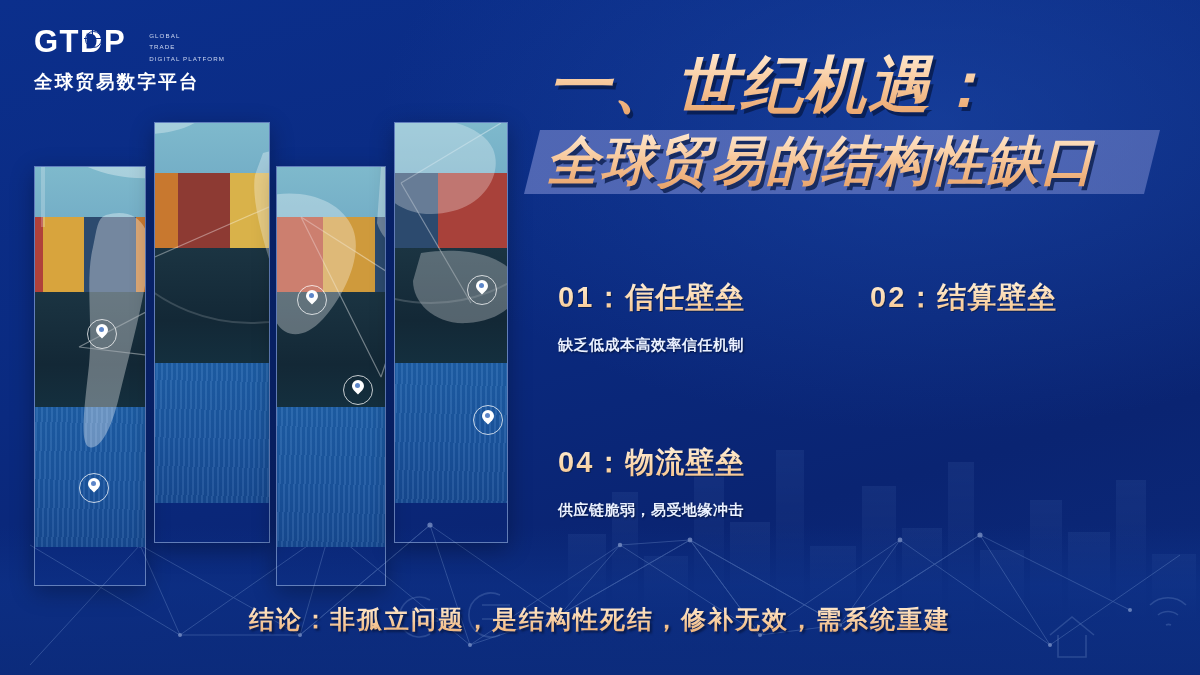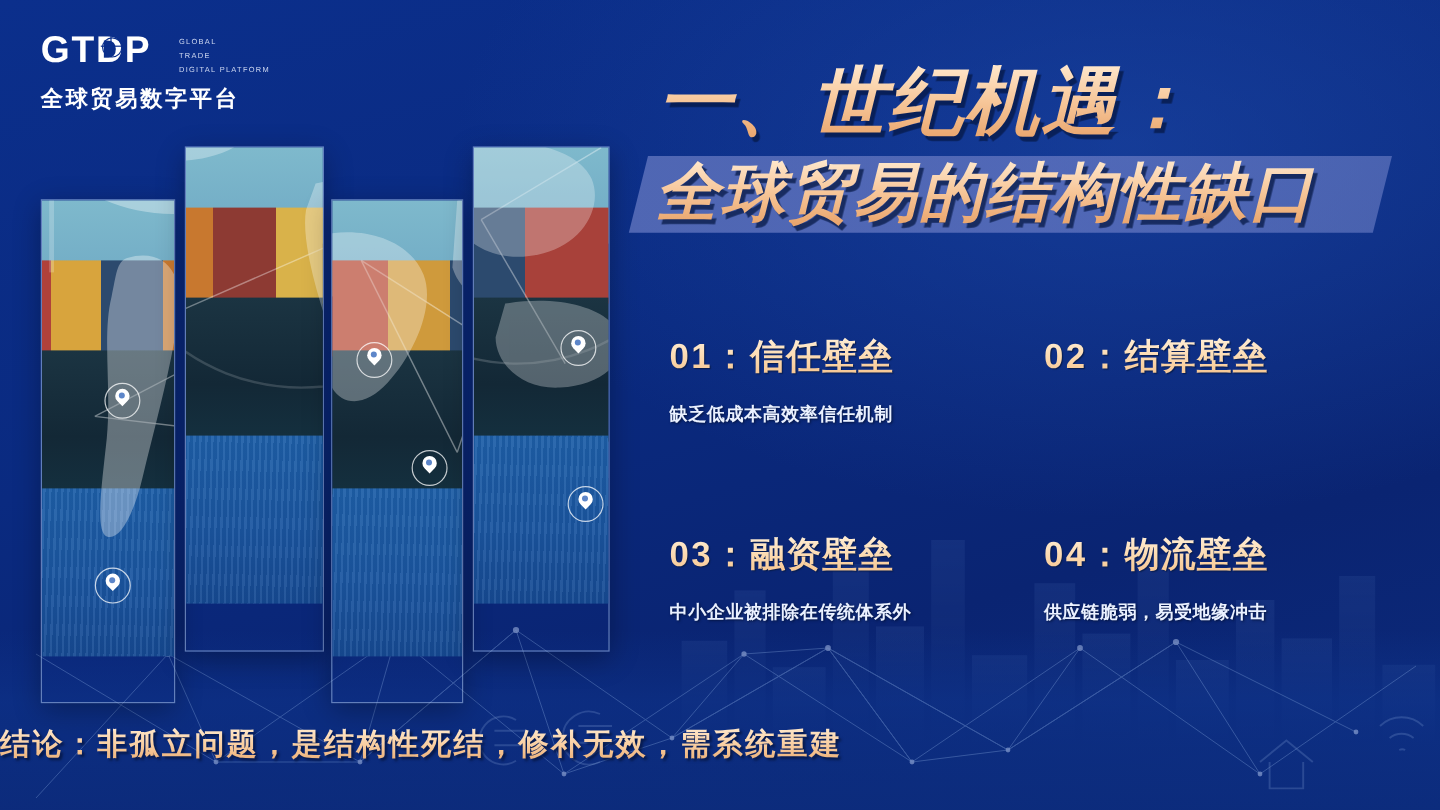--- a/index.html
+++ b/index.html
@@ -125,21 +125,21 @@
   }
   .cell-head .num{ letter-spacing:2px; }
   .cell-desc{
     margin-top:18px; font-family:"DejaVu Sans","Liberation Sans",sans-serif;
     font-size:15px; font-weight:700; letter-spacing:.5px; color:#eaf1ff;
     text-shadow:1px 1px 2px rgba(4,18,55,.9); white-space:nowrap;
   }
 
   
   .conclusion{
-    position:absolute; left:0; top:603px; width:1200px; text-align:left;
+    position:absolute; left:0; top:603px; width:1200px; text-align:center;
     font-family:"DejaVu Serif","Liberation Serif",serif;
     font-size:25px; font-weight:700; letter-spacing:2px;
     background:linear-gradient(180deg,#ffeed6 0%,#f8cda0 55%,#eaab71 100%);
     -webkit-background-clip:text; background-clip:text; color:transparent;
     filter:drop-shadow(2px 2px 1px rgba(5,20,62,.85));
   }
 </style>
 </head>
 <body>
 
@@ -336,24 +336,20 @@
       <div class="cell">
         <div class="cell-head"><span class="num">01：</span><span>信任壁垒</span></div>
         <div class="cell-desc">缺乏低成本高效率信任机制</div>
       </div>
       <div class="cell">
         <div class="cell-head"><span class="num">02：</span><span>结算壁垒</span></div>
       </div>
     </div>
     <div class="grow">
       <div class="cell">
-        <div class="cell-head"><span class="num">03：</span><span>融资壁垒</span></div>
-        <div class="cell-desc">中小企业被排除在传统体系外</div>
-      </div>
-      <div class="cell">
         <div class="cell-head"><span class="num">04：</span><span>物流壁垒</span></div>
         <div class="cell-desc">供应链脆弱，易受地缘冲击</div>
       </div>
     </div>
   </div>
 
   <div class="conclusion">结论：非孤立问题，是结构性死结，修补无效，需系统重建</div>
 
 </div>
 

